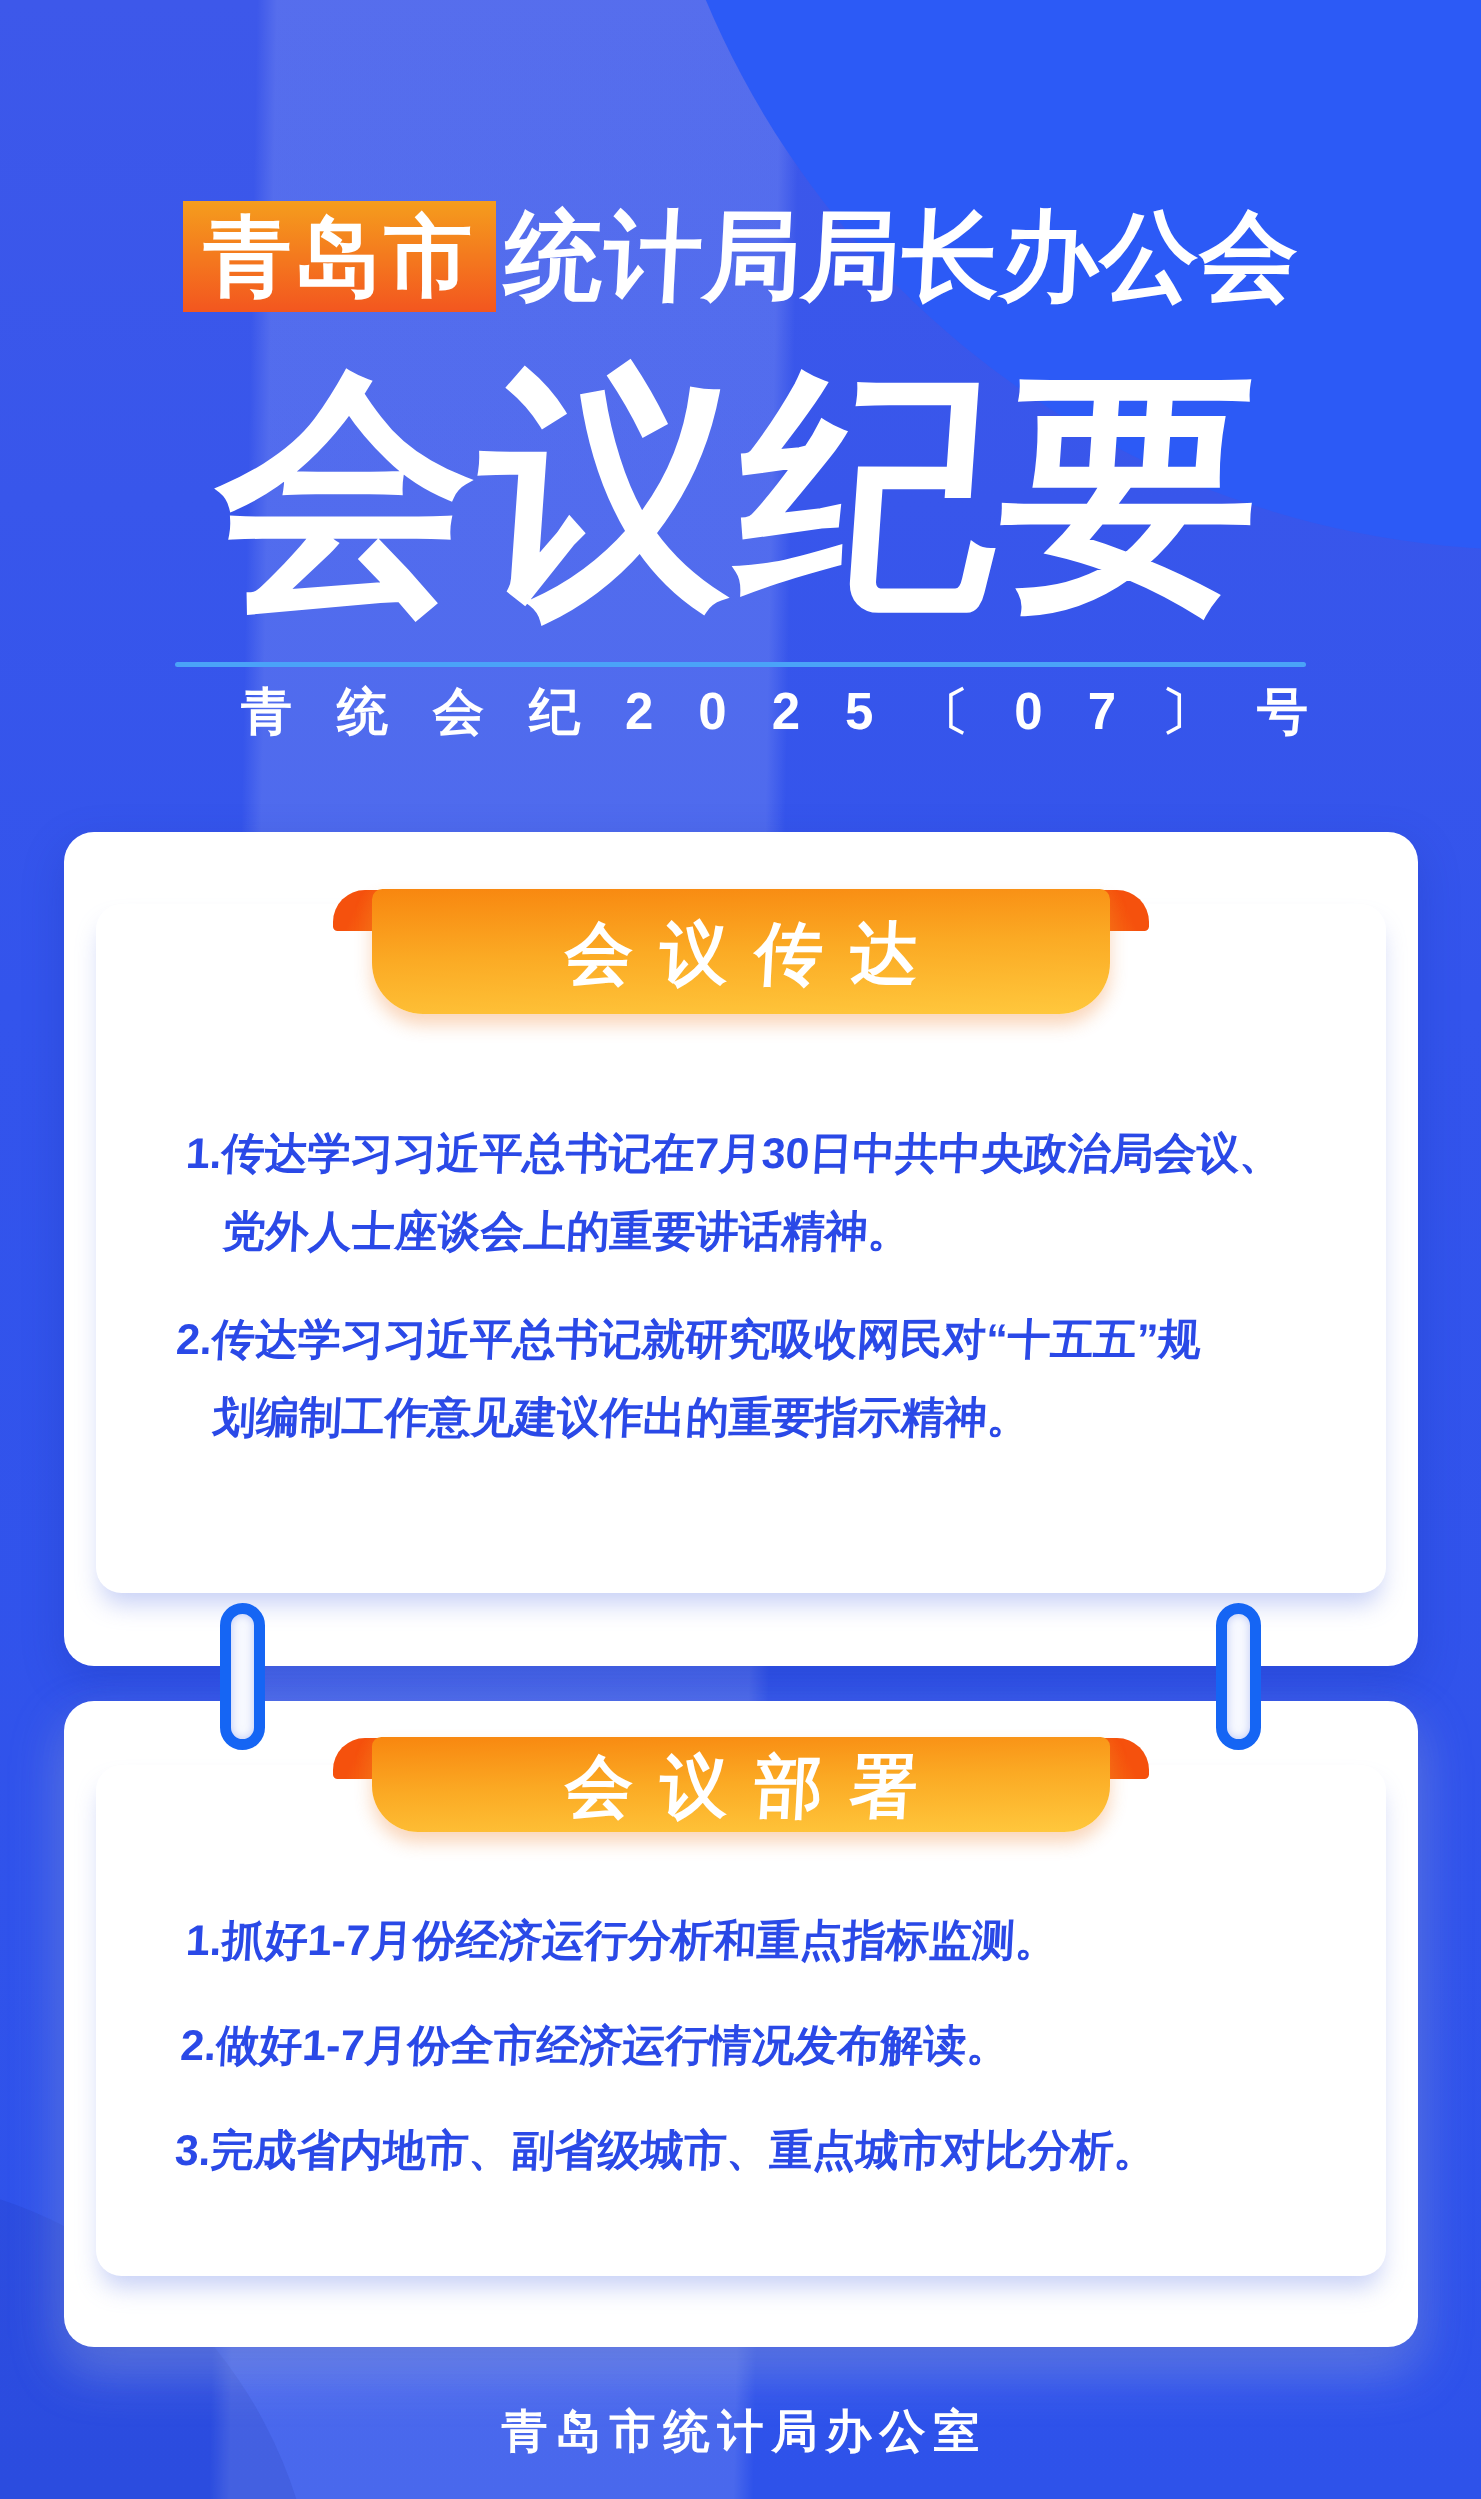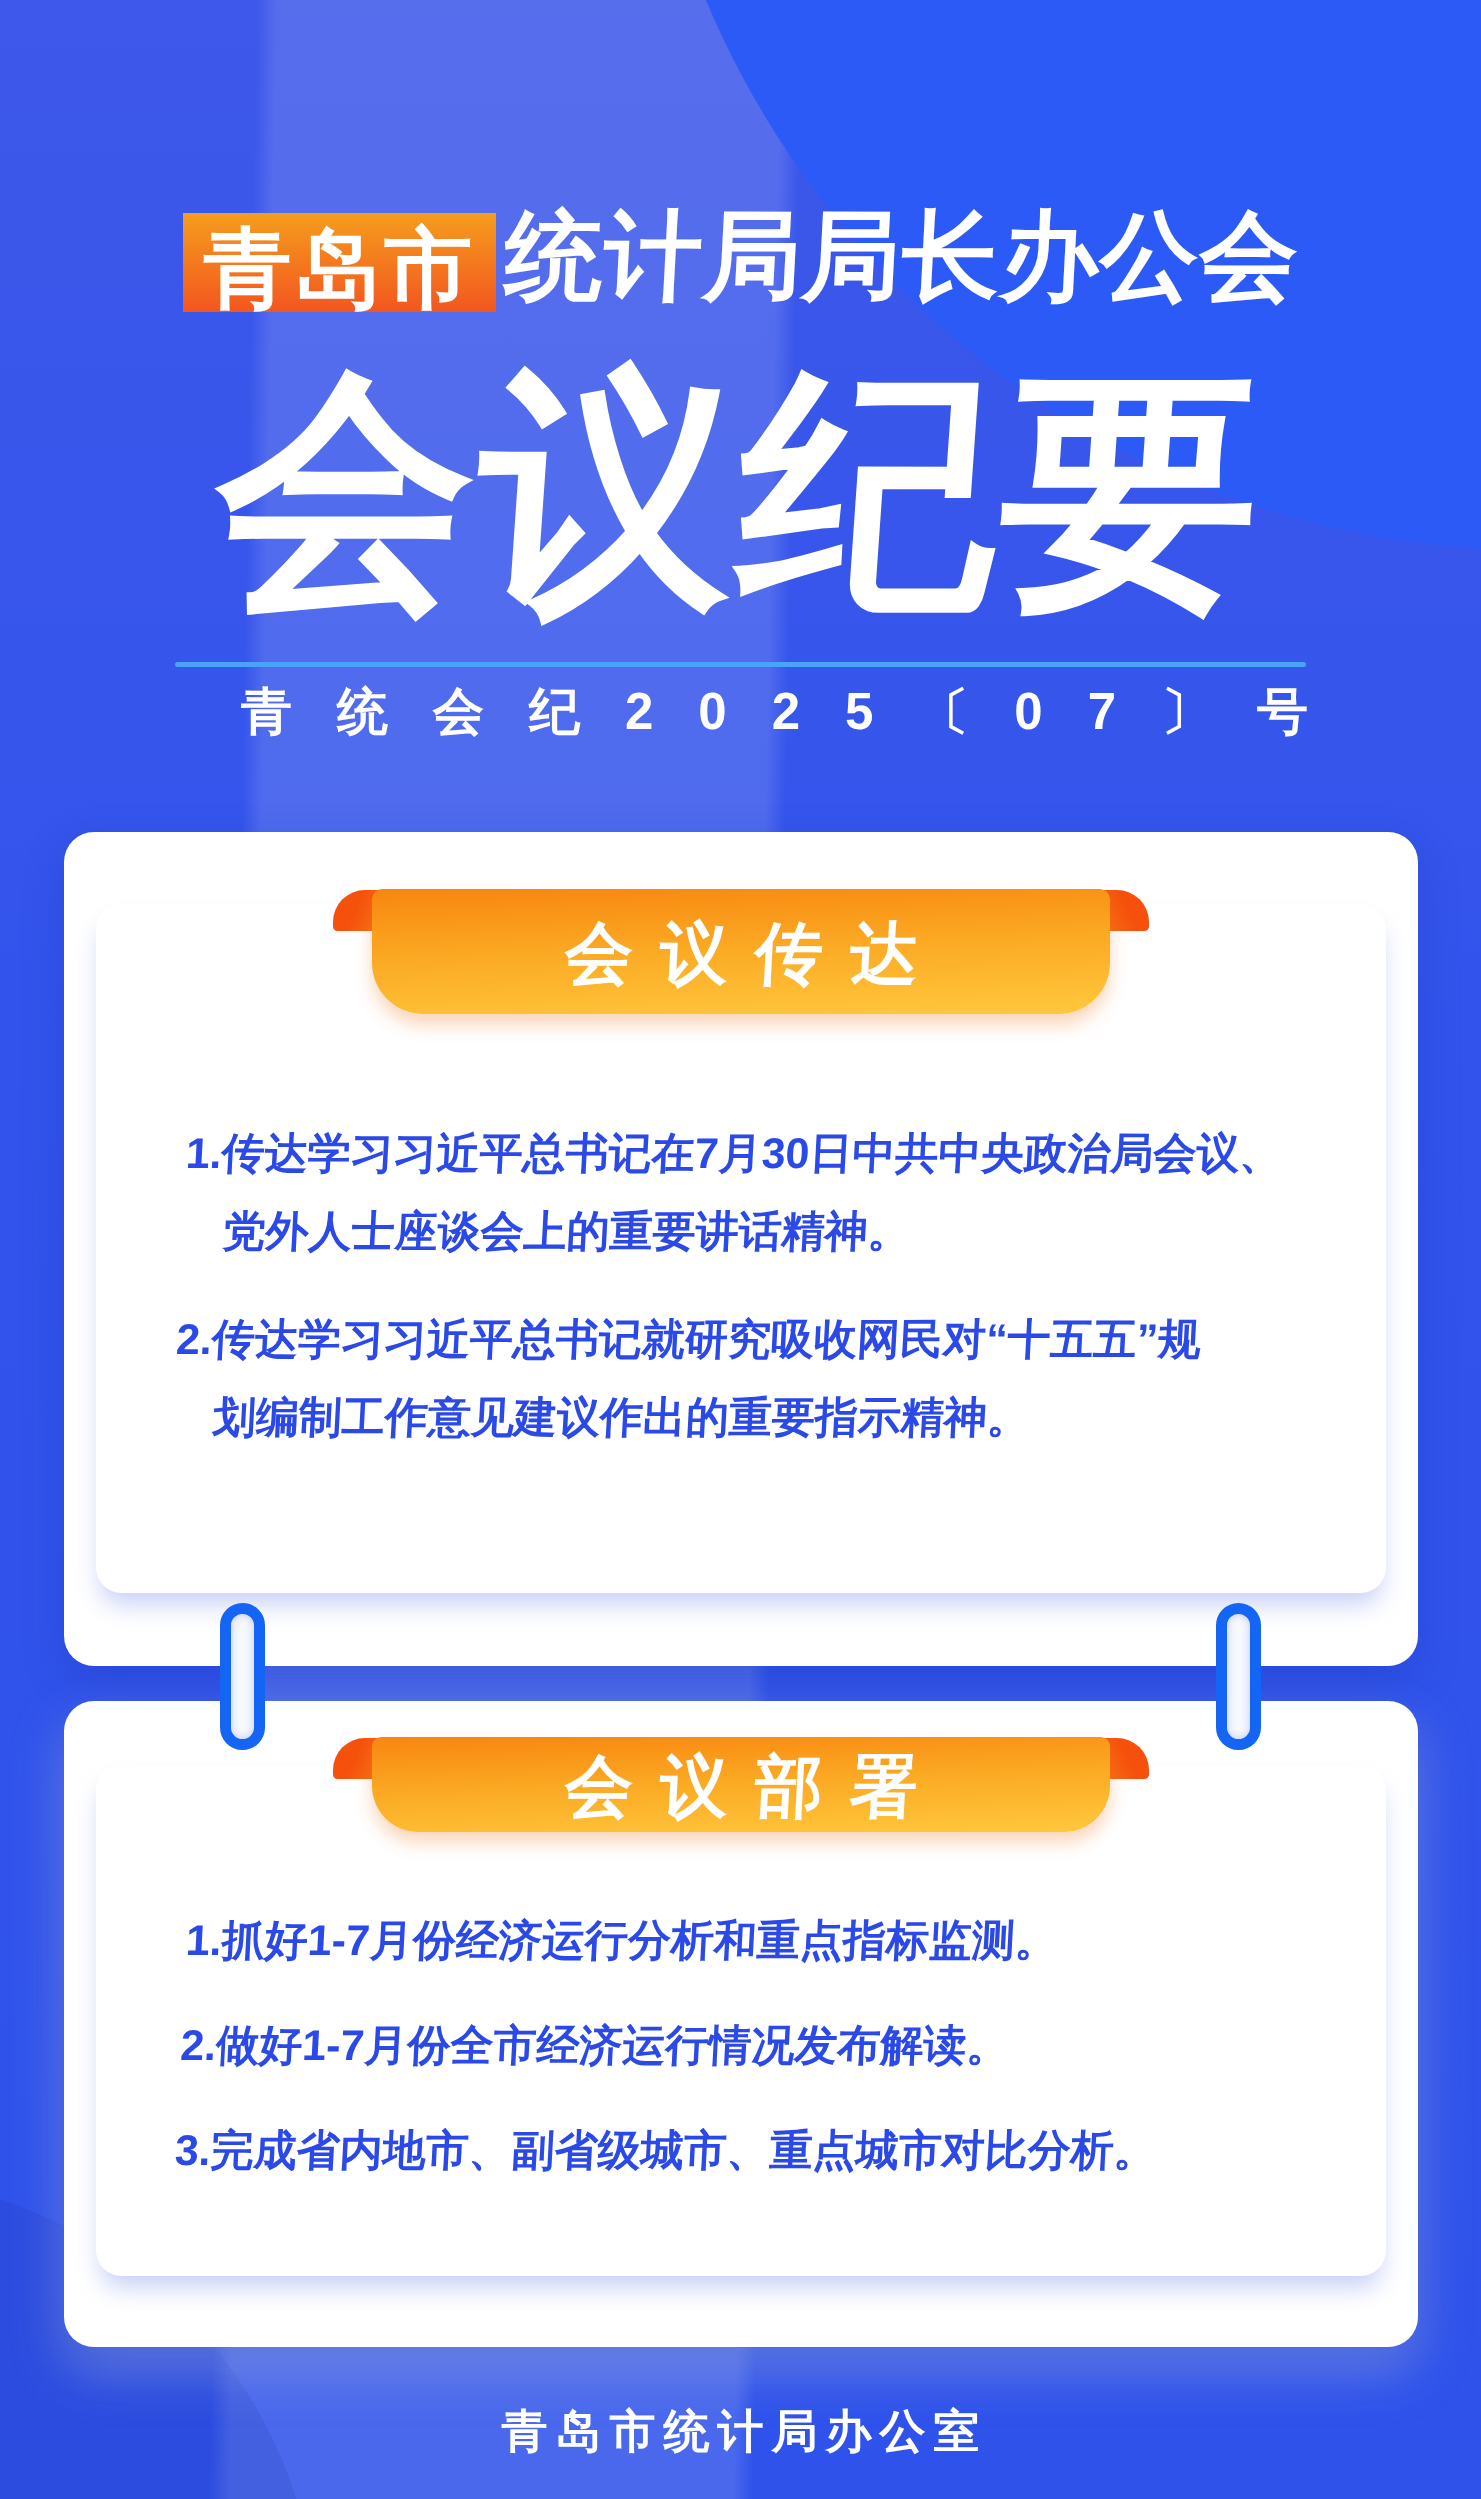--- a/index.html
+++ b/index.html
@@ -23,21 +23,21 @@
     background:rgba(15,25,130,0.10);z-index:1;
   }
   
   .header-line{
     position:absolute;top:201px;left:0;width:100%;height:111px;z-index:2;
     display:flex;justify-content:center;align-items:stretch;gap:9.3px;
   }
   .badge{
     background:linear-gradient(180deg,#f59d1d 0%,#f3561f 100%);
     color:#fff;font-weight:900;font-size:88px;line-height:111px;
-    padding:0 21px;letter-spacing:2.3px;margin-top:12px;
+    padding:0 21px;letter-spacing:2.3px;
   }
   .title-rest{
     color:#fff;font-weight:900;font-size:98px;line-height:111px;letter-spacing:1.2px;
     transform:skewX(-3deg);
   }
   .main-title{
     position:absolute;top:346px;left:0;width:100%;z-index:2;
     text-align:center;color:#fff;font-weight:900;font-size:257px;line-height:292px;
     letter-spacing:4.6px;transform:skewX(-4deg);
   }

